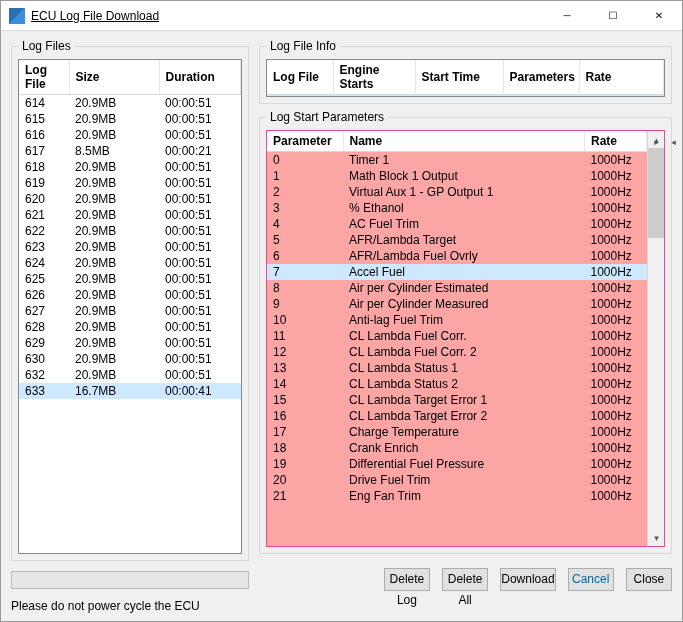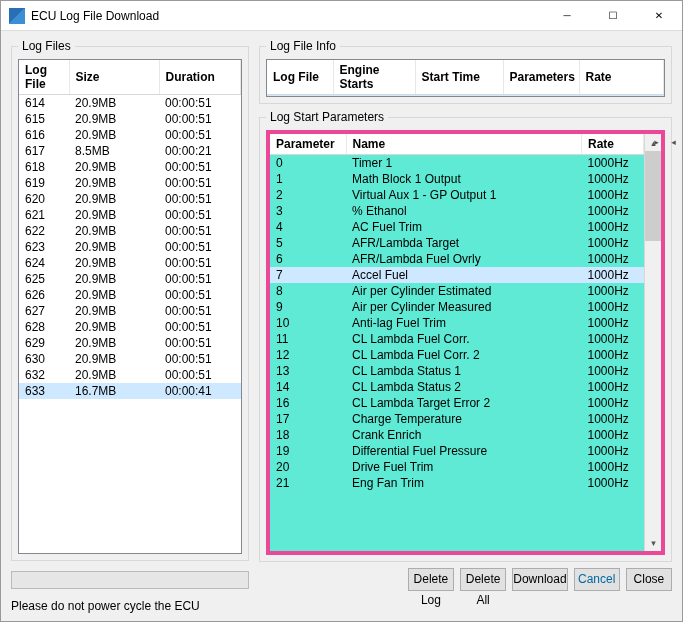--- a/index.html
+++ b/index.html
@@ -22,21 +22,21 @@
   display: flex;
   align-items: center;
   background: #fff;
   border-bottom: 1px solid #ddd;
 }
 .titlebar-icon {
   width: 16px; height: 16px;
   margin: 0 6px 0 8px;
   background: linear-gradient(135deg, #2a6fb5 50%, #3a8fd5 50%);
 }
-.titlebar-text { flex: 1; font-size: 12px; }
+.titlebar-text { flex: 1; font-size: 12px; text-decoration: underline; }
 .tb-buttons { display: flex; }
 .tb-btn {
   width: 46px; height: 30px;
   display: flex; align-items: center; justify-content: center;
   font-size: 10px;
 }
 
 .content {
   flex: 1;
   display: flex;
@@ -78,22 +78,22 @@
   font-size: 12px;
   white-space: nowrap;
   overflow: hidden;
   text-overflow: clip;
 }
 tr.sel td { background: #cde8ff; }
 
 .params-wrap {
   flex: 1;
   display: flex;
-  background: #5eead4;
-  border: 4px solid #ec4899;
+  background: #fca5a5;
+  border: 1px solid #ec4899;
   overflow: hidden;
 }
 .params-scroll { flex: 1; overflow: hidden; }
 .vscroll {
   width: 17px;
   border-left: 1px solid #d8d8d8;
   background: #f0f0f0;
   position: relative;
 }
 .vthumb {
@@ -126,22 +126,22 @@
 
 .progress {
   height: 18px;
   border: 1px solid #bbb;
   background: #e6e6e6;
   margin: 4px 0 2px 0;
 }
 
 .buttons {
   display: flex;
-  gap: 6px;
-  margin-top: 0;
+  gap: 12px;
+  margin-top: 8px;
 }
 .btn {
   flex: 1;
   height: 23px;
   border: 1px solid #adadad;
   background: #e1e1e1;
   font-size: 12px;
   text-align: center;
   line-height: 21px;
 }
@@ -414,20 +414,25 @@
                     <td>13</td>
                     <td>CL Lambda Status 1</td>
                     <td>1000Hz</td>
                   </tr>
                   <tr>
                     <td>14</td>
                     <td>CL Lambda Status 2</td>
                     <td>1000Hz</td>
                   </tr>
                   <tr>
+                    <td>15</td>
+                    <td>CL Lambda Target Error 1</td>
+                    <td>1000Hz</td>
+                  </tr>
+                  <tr>
                     <td>16</td>
                     <td>CL Lambda Target Error 2</td>
                     <td>1000Hz</td>
                   </tr>
                   <tr>
                     <td>17</td>
                     <td>Charge Temperature</td>
                     <td>1000Hz</td>
                   </tr>
                   <tr>

